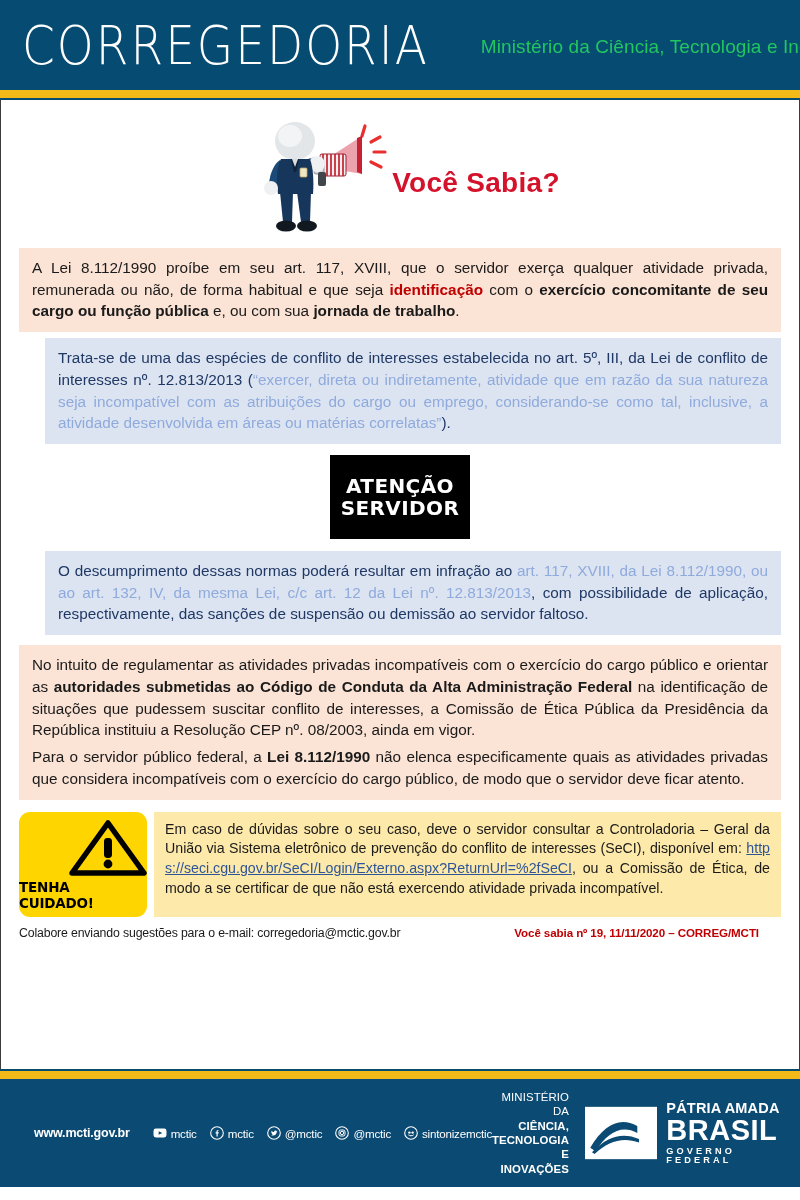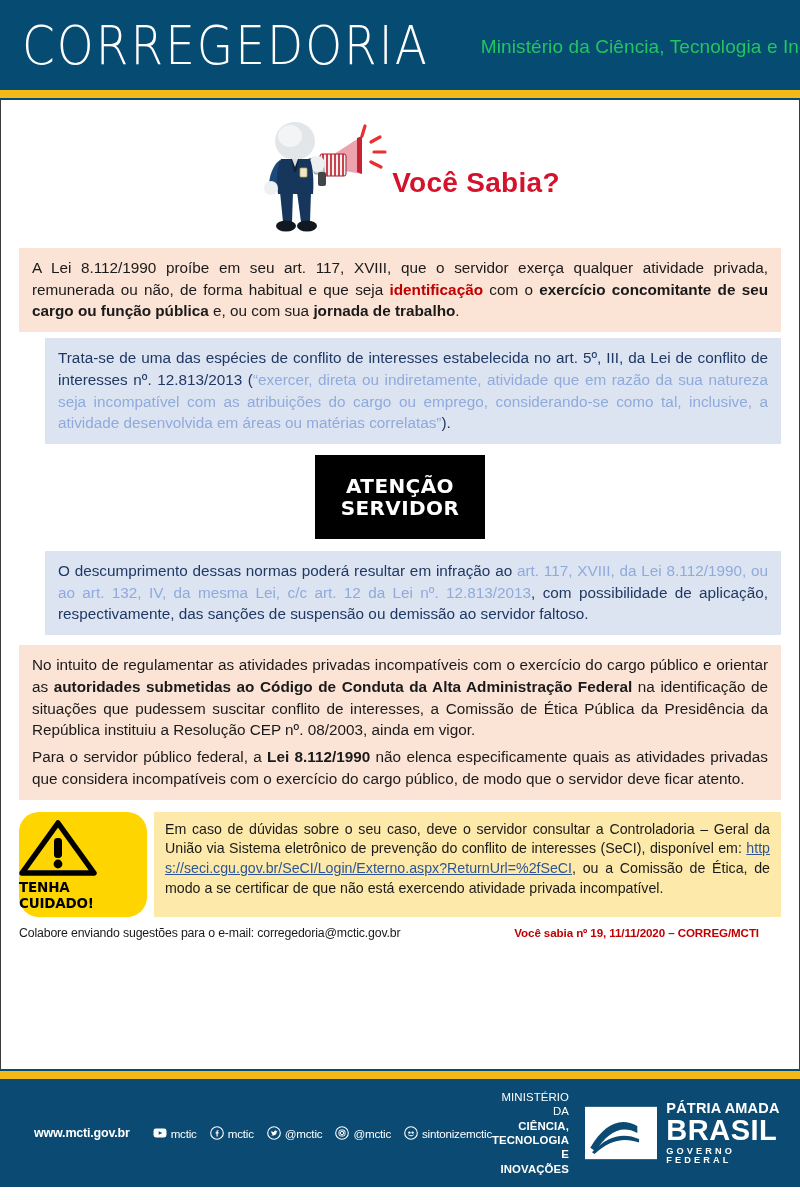--- a/index.html
+++ b/index.html
@@ -110,21 +110,21 @@
 
   
   .atencao-wrap {
     display: flex;
     justify-content: center;
     padding: 11px 0 12px 0;
   }
   .atencao-box {
     background: #000000;
     color: #ffffff;
-    width: 170px;
+    width: 140px;
     height: 84px;
     display: flex;
     flex-direction: column;
     align-items: center;
     justify-content: center;
     font-family: "DejaVu Sans", sans-serif;
     font-weight: bold;
     font-size: 20px;
     line-height: 1.12;
     letter-spacing: 0.4px;
@@ -133,24 +133,24 @@
   
   .caution-row {
     display: flex;
     align-items: stretch;
     margin: 0 10px;
     gap: 7px;
   }
   .caution-badge {
     flex: 0 0 128px;
     background: #ffd500;
-    border-radius: 20px;
+    border-radius: 11px;
     display: flex;
     flex-direction: column;
-    align-items: flex-start;
+    align-items: flex-end;
     justify-content: center;
     padding: 7px 0 6px 0;
   }
   .caution-badge .tri { margin-bottom: 2px; }
   .caution-label {
     font-family: "DejaVu Sans", sans-serif;
     font-weight: bold;
     font-size: 13.5px;
     color: #000000;
     letter-spacing: -0.2px;

